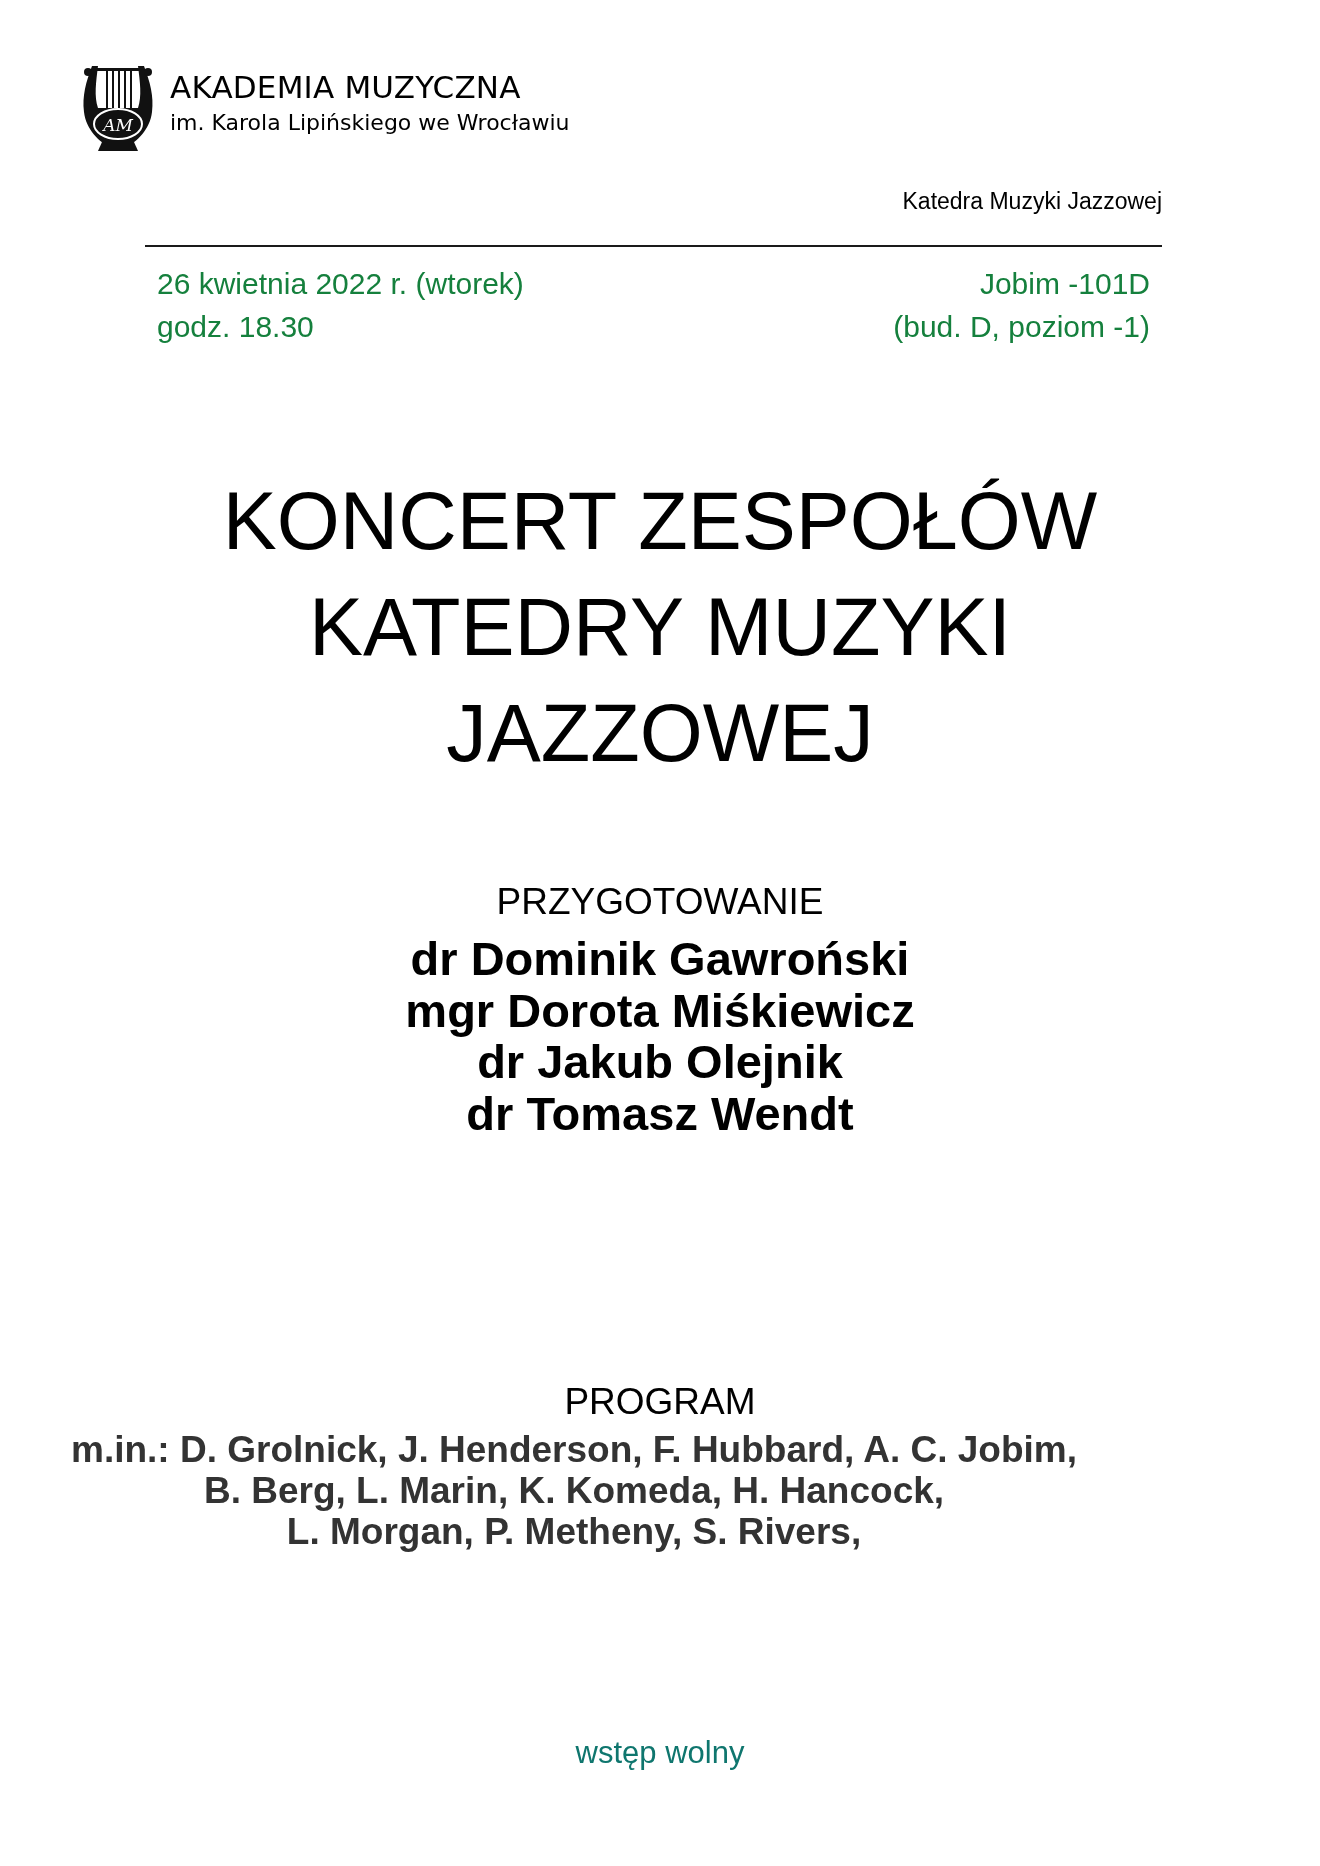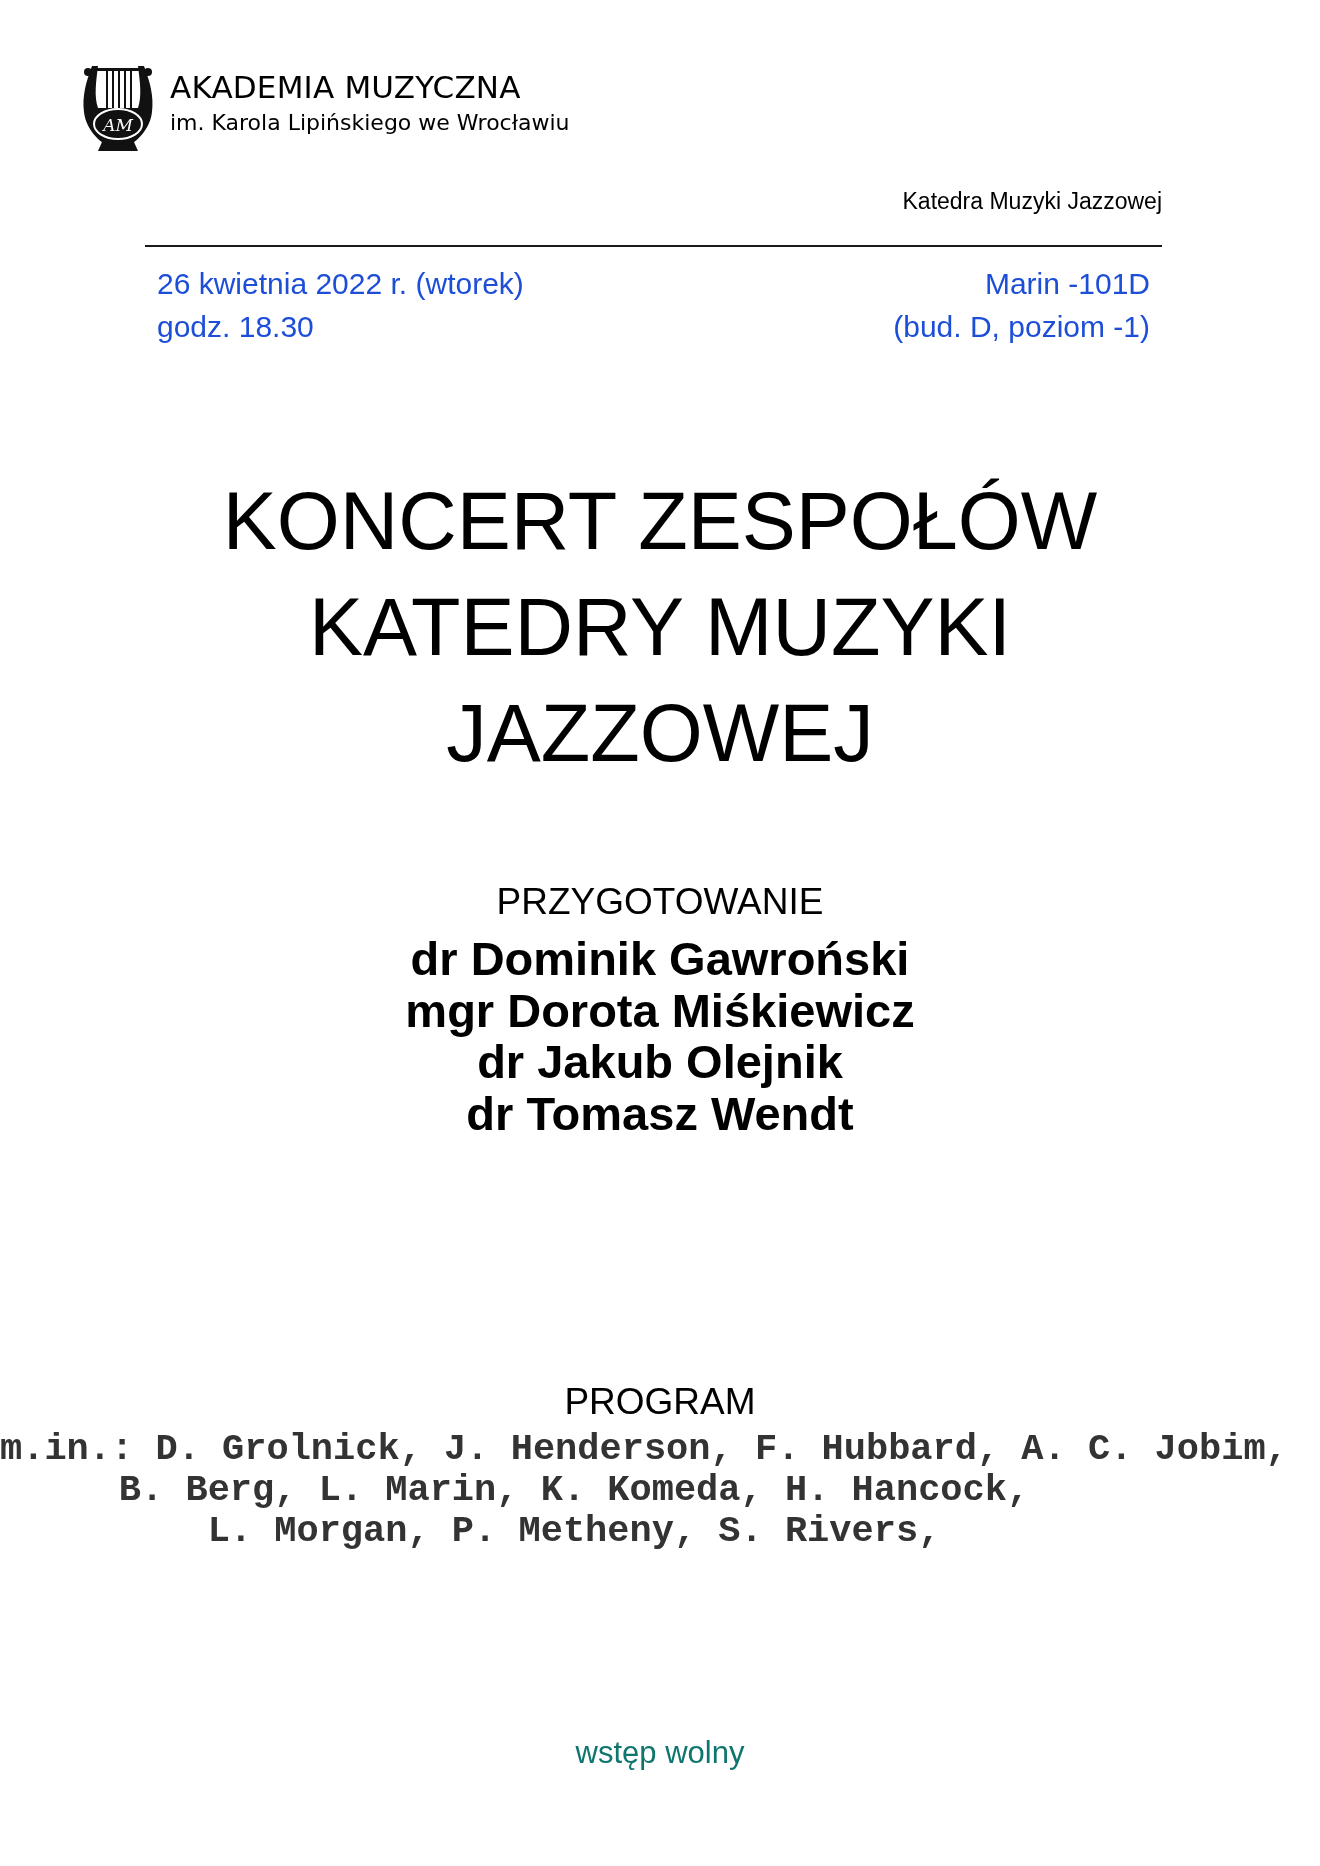--- a/index.html
+++ b/index.html
@@ -7,41 +7,41 @@
     .abs { position: absolute; white-space: nowrap; }
 
     
     .logo { position: absolute; left: 80px; top: 52px; width: 76px; height: 100px; }
     .inst-name { left: 170px; top: 68px; font-family: "DejaVu Sans", sans-serif; font-size: 31px; line-height: 38px; letter-spacing: 0.2px; text-align: right; }
     .inst-sub  { left: 170px; top: 108px; font-family: "DejaVu Sans", sans-serif; font-size: 22px; line-height: 30px; }
 
     .dept { right: 158px; top: 187px; font-family: "Liberation Sans", sans-serif; font-size: 23px; line-height: 28px; }
     .rule { position: absolute; left: 145px; top: 245px; width: 1017px; height: 2px; background: #1a1a1a; }
 
-    .info { font-family: "Liberation Sans", sans-serif; font-size: 30px; line-height: 43px; color: #1d4ed8; }
+    .info { font-family: "Liberation Sans", sans-serif; font-size: 30px; line-height: 43px; color: #15803d; }
     .info-left  { left: 157px; top: 262px; text-align: left; }
     .info-right { right: 170px; top: 262px; text-align: right; }
 
     
     .title { position: absolute; left: 0; width: 1320px; top: 468px; text-align: center;
              font-family: "Liberation Sans", sans-serif; font-size: 81px; line-height: 106px; font-weight: normal; margin: 0; }
     .title div { white-space: nowrap; }
 
     
     .section-label { position: absolute; left: 0; width: 1320px; text-align: center;
                      font-family: "Liberation Sans", sans-serif; font-size: 37px; line-height: 44px; }
     .prep-label { top: 880px; }
     .names { position: absolute; left: 0; width: 1320px; top: 925px; text-align: center;
              font-family: "Liberation Sans", sans-serif; font-weight: bold; font-size: 47px; line-height: 51.5px; margin-top: 8px; }
     .names div { white-space: nowrap; }
 
     
     .prog-label { top: 1380px; }
     .program { position: absolute; left: 0; width: 1148px; top: 1429px; text-align: center;
-               font-family: Liberation Mono, monospace; font-weight: bold; font-size: 37px; line-height: 41px; color: #333333; }
+               font-family: Liberation Sans, sans-serif; font-weight: bold; font-size: 37px; line-height: 41px; color: #333333; }
     .program div { white-space: nowrap; }
 
     
     .entry { position: absolute; left: 0; width: 1320px; top: 1733px; text-align: center;
              font-family: "Liberation Sans", sans-serif; font-size: 31px; line-height: 40px; }
   </style>
 </head>
 <body>
 
 <div class="logo">
@@ -70,21 +70,21 @@
 <div class="abs inst-sub">im. Karola Lipińskiego we Wrocławiu</div>
 
 <div class="abs dept">Katedra Muzyki Jazzowej</div>
 <div class="rule"></div>
 
 <div class="abs info info-left">
   <div>26 kwietnia 2022 r. (wtorek)</div>
   <div>godz. 18.30</div>
 </div>
 <div class="abs info info-right">
-  <div>Marin -101D</div>
+  <div>Jobim -101D</div>
   <div>(bud. D, poziom -1)</div>
 </div>
 
 <h1 class="title">
   <div>KONCERT ZESPOŁÓW</div>
   <div>KATEDRY MUZYKI</div>
   <div>JAZZOWEJ</div>
 </h1>
 
 <div class="section-label prep-label">PRZYGOTOWANIE</div>

